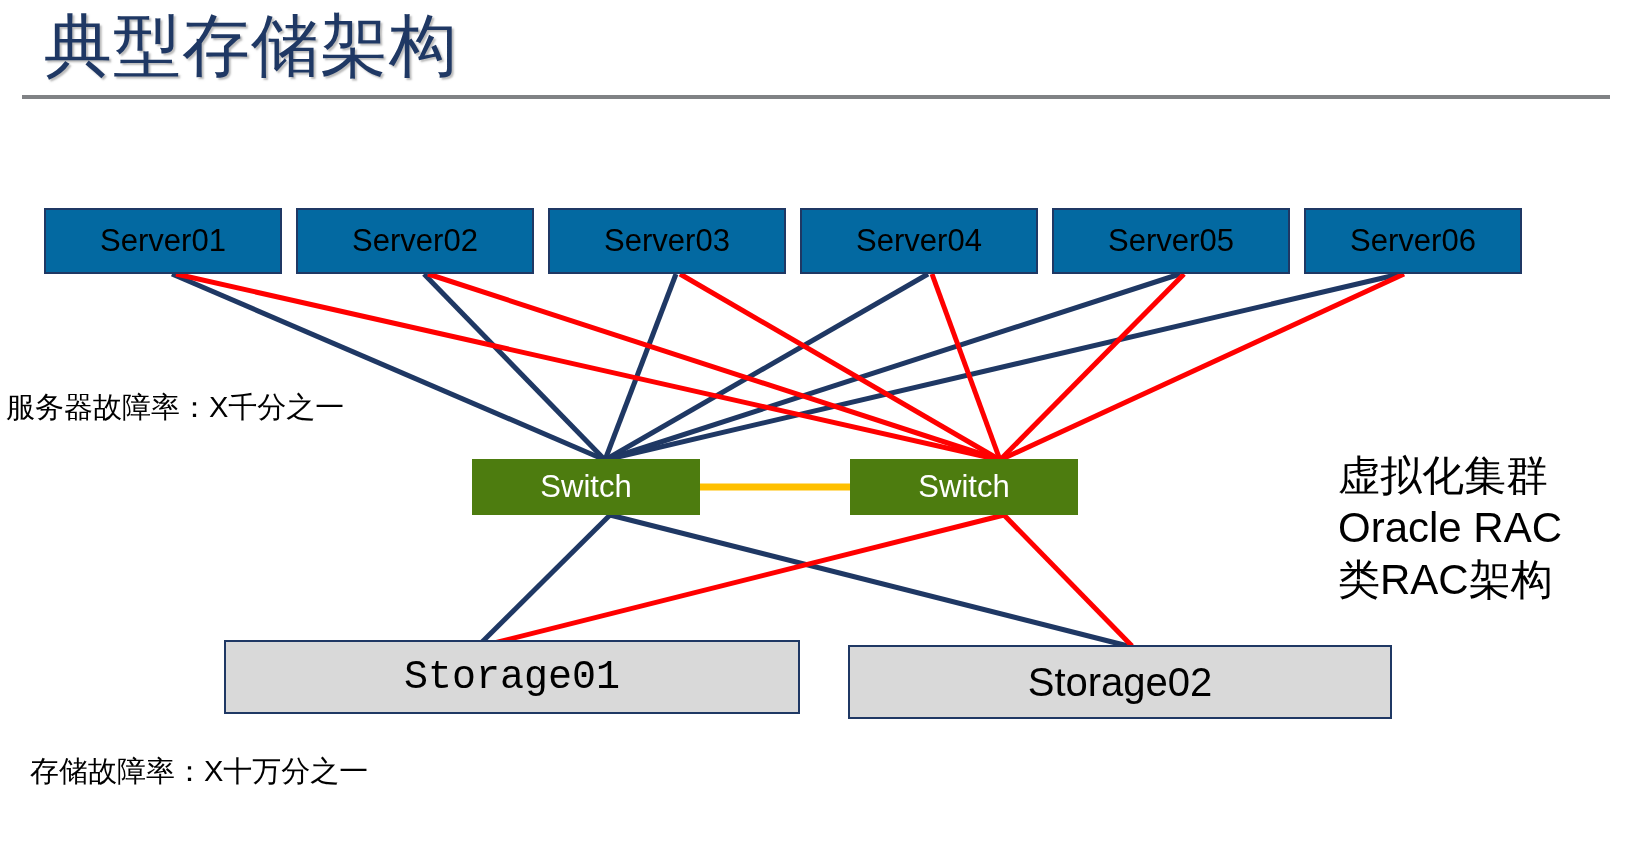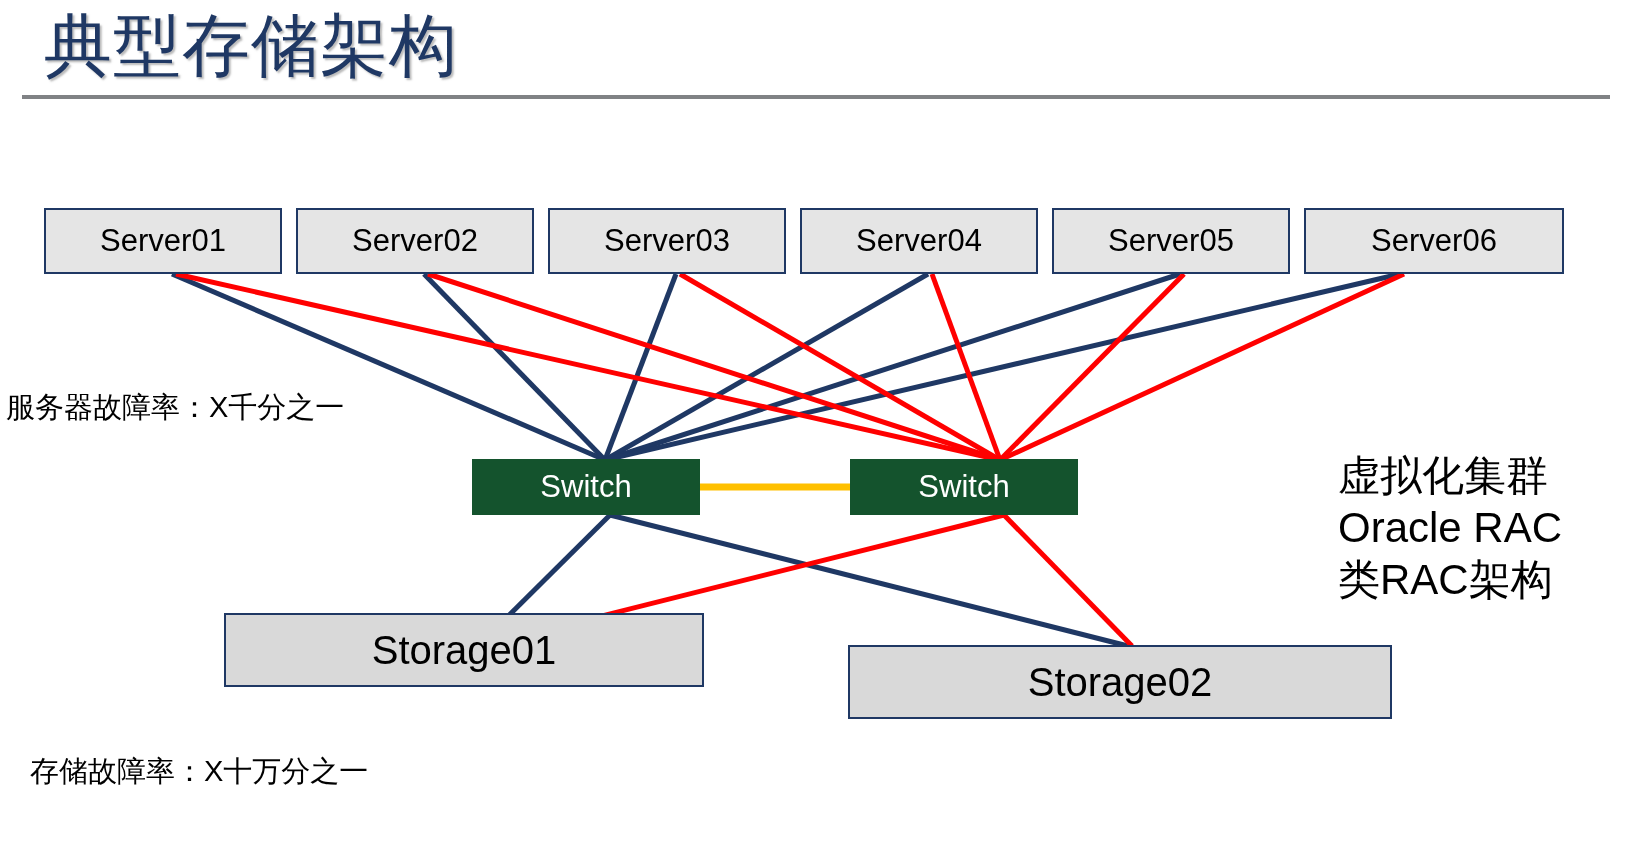--- a/index.html
+++ b/index.html
@@ -52,35 +52,35 @@
   
   .node {
     position: absolute;
     box-sizing: border-box;
     display: flex;
     align-items: center;
     justify-content: center;
     text-align: center;
   }
   .server {
-    background: #e5e5e5;
+    background: #0369a1;
     border: 2px solid #1F3864;
     font-size: 31px;
     color: #000000;
     height: 66px;
   }
   .storage {
     background: #d9d9d9;
     border: 2px solid #1F3864;
     font-size: 40px;
     color: #000000;
     height: 74px;
   }
   .switch {
-    background: #14532d;
+    background: #4d7c0f;
     border: none;
     color: #ffffff;
     font-size: 31px;
     height: 56px;
   }
 
   
   .annotation {
     position: absolute;
     font-size: 29px;
@@ -145,32 +145,32 @@
   </div>
   <div class="node server" style="left:548px; top:208px; width:238px;">
     <span>Server03</span>
   </div>
   <div class="node server" style="left:800px; top:208px; width:238px;">
     <span>Server04</span>
   </div>
   <div class="node server" style="left:1052px; top:208px; width:238px;">
     <span>Server05</span>
   </div>
-  <div class="node server" style="left:1304px; top:208px; width:260px;">
+  <div class="node server" style="left:1304px; top:208px; width:218px;">
     <span>Server06</span>
   </div>
 
   <div class="node switch" style="left:472px; top:459px; width:228px;">
     <span>Switch</span>
   </div>
   <div class="node switch" style="left:850px; top:459px; width:228px;">
     <span>Switch</span>
   </div>
 
-  <div class="node storage" style="left:224px; top:613px; width:480px;">
+  <div class="node storage" style="left:224px; top:640px; width:576px;font-family:Liberation Mono, monospace;">
     <span>Storage01</span>
   </div>
   <div class="node storage" style="left:848px; top:645px; width:544px;">
     <span>Storage02</span>
   </div>
 
   <div class="annotation" style="left:6px; top:388px;">服务器故障率：X千分之一</div>
   <div class="annotation" style="left:6px; top:752px;margin-left:24px;">存储故障率：X十万分之一</div>
 
   <div id="cluster-note">

